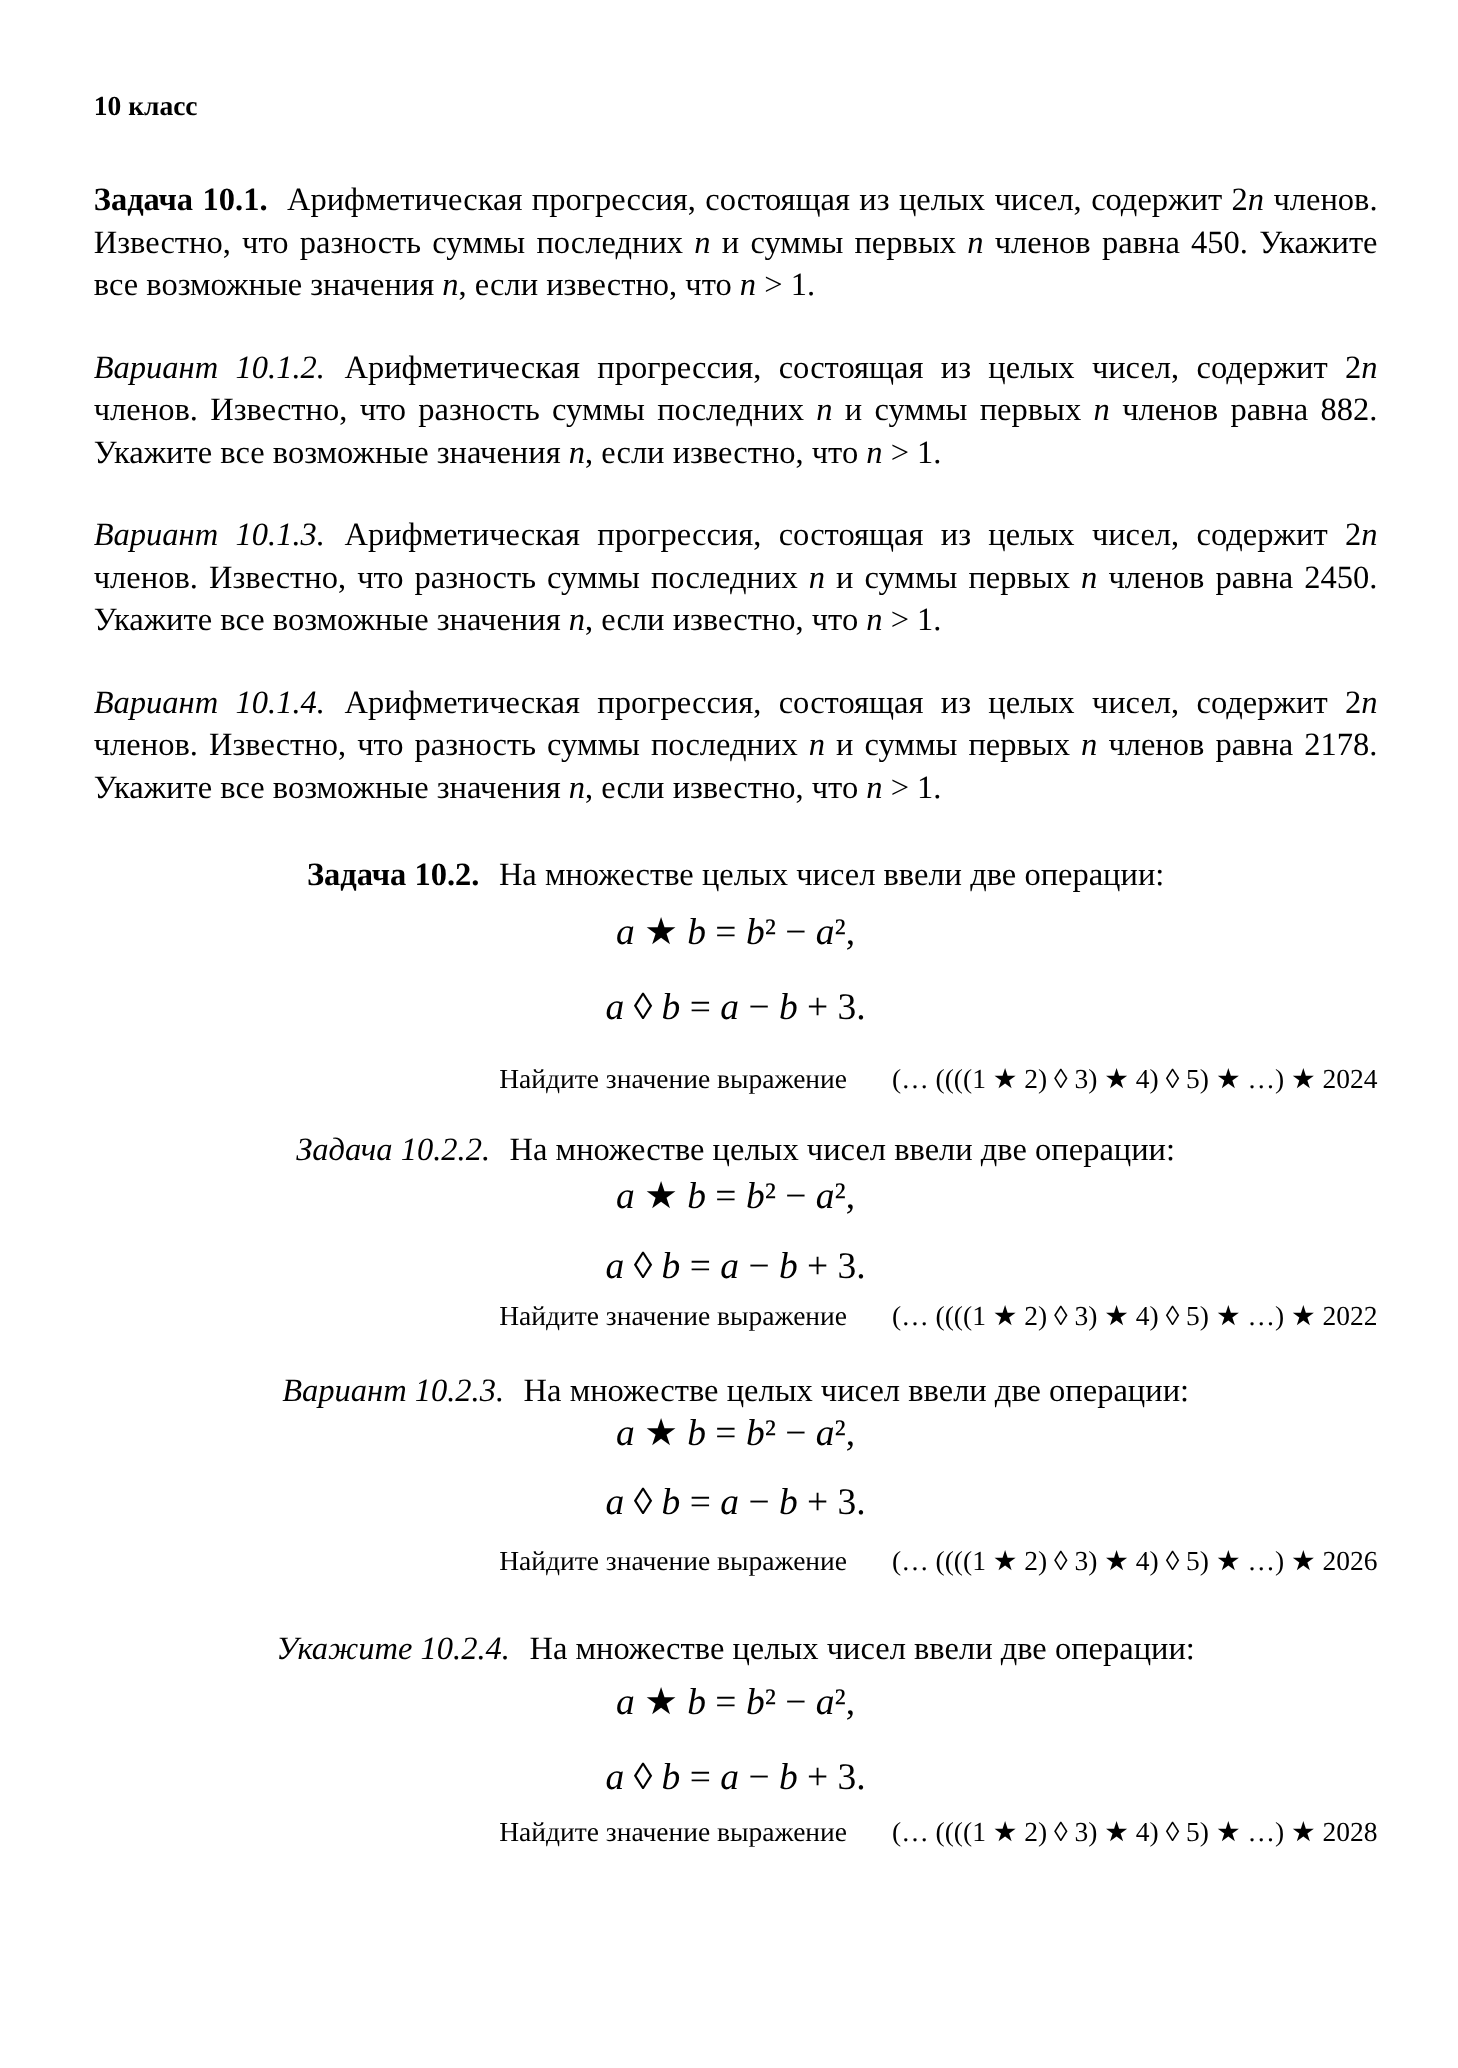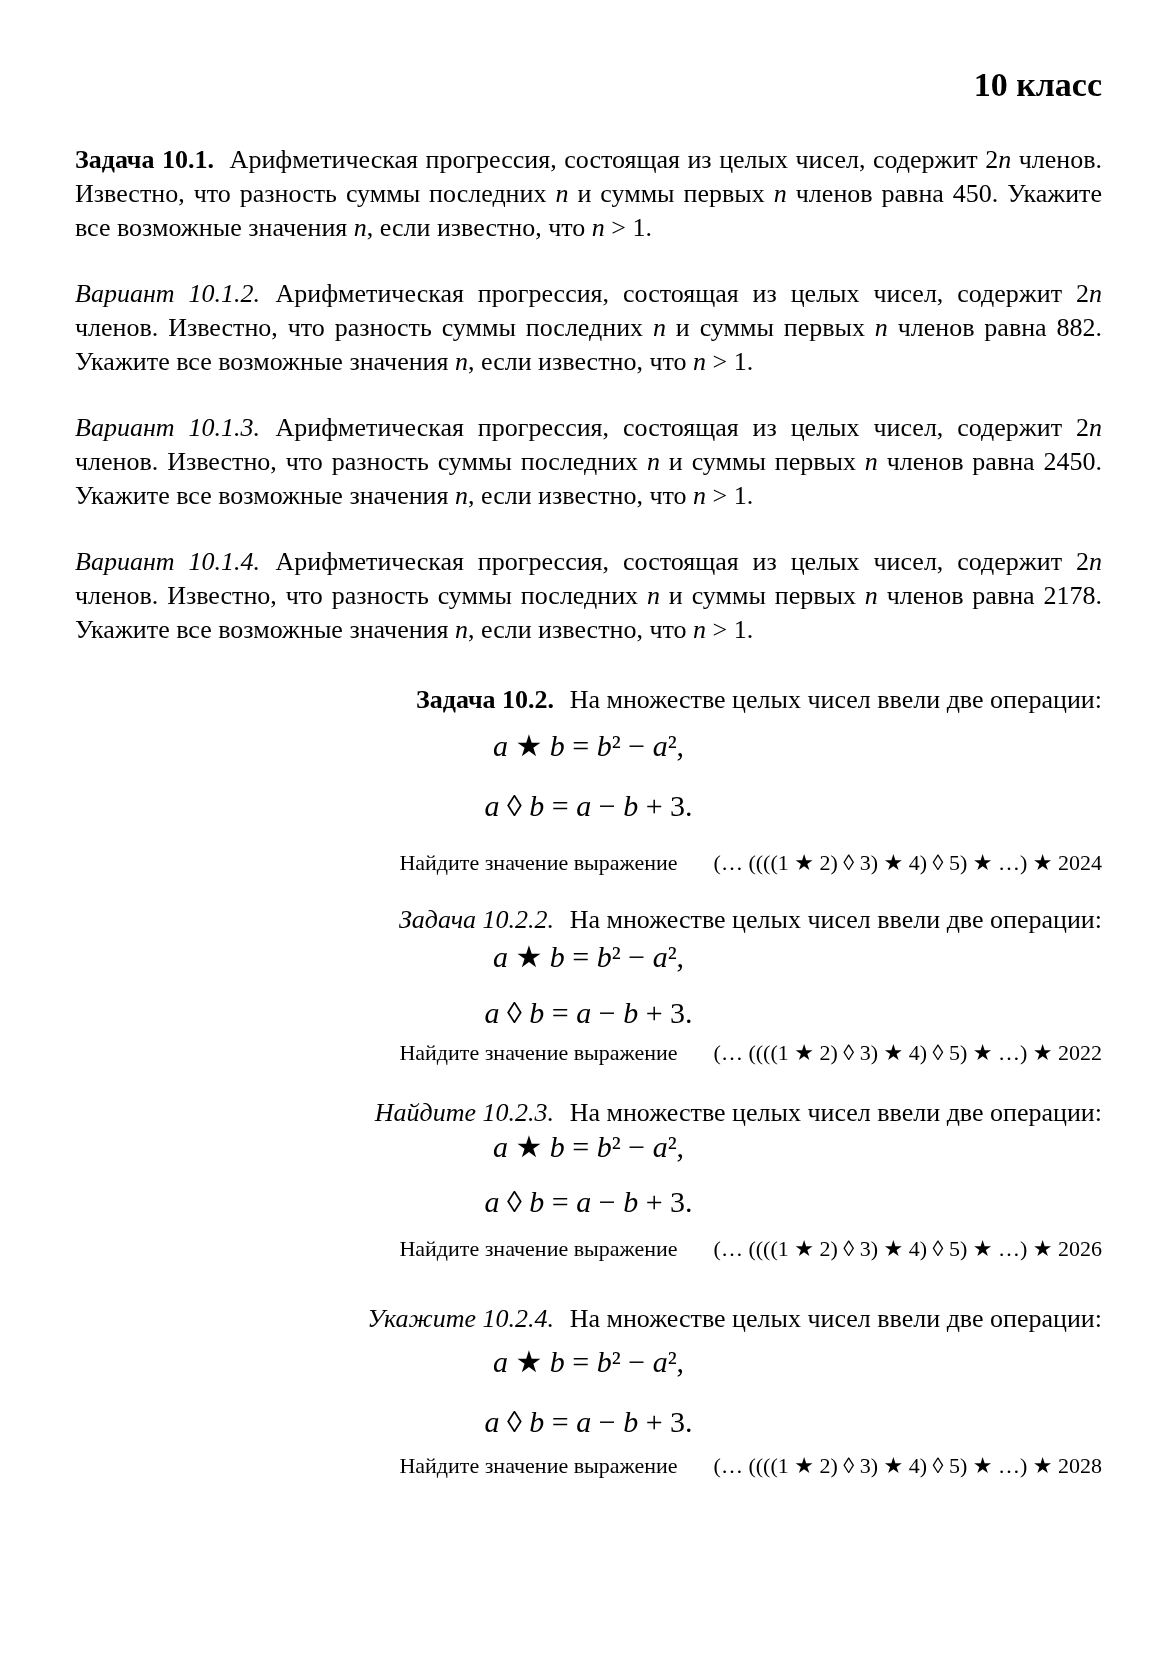--- a/index.html
+++ b/index.html
@@ -10,34 +10,33 @@
     -webkit-font-smoothing: antialiased;
   }
   .page {
     box-sizing: border-box;
     width: 1166px;
     min-height: 1654px;
     padding: 64px 64px 20px 75px;
     background: #ffffff;
   }
   h1.title {
-    font-size: 34px;
+    font-size: 22px;
     line-height: 41px;
     font-weight: bold;
     margin: 0 0 38px 0;
-    text-align: right;
   }
   .para {
     font-size: 26px;
     line-height: 34px;
     text-align: justify;
     margin: 0 0 32px 0;
   }
   .intro {
-    text-align: right;
+    text-align: center;
     margin: 0;
   }
   .formula {
     font-size: 30px;
     line-height: 34px;
     text-align: center;
     margin: 0;
   }
   .findline {
     font-size: 22px;
@@ -82,21 +81,21 @@
   <p class="para intro mt36"><span class="lbl b">Задача 10.2.</span><span>На множестве целых чисел ввели две операции:</span></p>
   <div class="formula mt12"><span class="it">a</span><span> ★ </span><span class="it">b</span><span> = </span><span class="it">b</span><span>² − </span><span class="it">a</span><span>²,</span></div>
   <div class="formula mt26"><span class="it">a</span><span> ◊ </span><span class="it">b</span><span> = </span><span class="it">a</span><span> − </span><span class="it">b</span><span> + 3.</span></div>
   <p class="findline mt23"><span>Найдите значение выражение</span><span class="expr">(… ((((1 ★ 2) ◊ 3) ★ 4) ◊ 5) ★ …) ★ 2024</span></p>
 
   <p class="para intro mt23"><span class="lbl i">Задача 10.2.2.</span><span>На множестве целых чисел ввели две операции:</span></p>
   <div class="formula mt3"><span class="it">a</span><span> ★ </span><span class="it">b</span><span> = </span><span class="it">b</span><span>² − </span><span class="it">a</span><span>²,</span></div>
   <div class="formula mt22"><span class="it">a</span><span> ◊ </span><span class="it">b</span><span> = </span><span class="it">a</span><span> − </span><span class="it">b</span><span> + 3.</span></div>
   <p class="findline mt6"><span>Найдите значение выражение</span><span class="expr">(… ((((1 ★ 2) ◊ 3) ★ 4) ◊ 5) ★ …) ★ 2022</span></p>
 
-  <p class="para intro mt26"><span class="lbl i">Найдите 10.2.3.</span><span>На множестве целых чисел ввели две операции:</span></p>
+  <p class="para intro mt26"><span class="lbl i">Вариант 10.2.3.</span><span>На множестве целых чисел ввели две операции:</span></p>
   <div class="formula mt0"><span class="it">a</span><span> ★ </span><span class="it">b</span><span> = </span><span class="it">b</span><span>² − </span><span class="it">a</span><span>²,</span></div>
   <div class="formula mt21"><span class="it">a</span><span> ◊ </span><span class="it">b</span><span> = </span><span class="it">a</span><span> − </span><span class="it">b</span><span> + 3.</span></div>
   <p class="findline mt13"><span>Найдите значение выражение</span><span class="expr">(… ((((1 ★ 2) ◊ 3) ★ 4) ◊ 5) ★ …) ★ 2026</span></p>
 
   <p class="para intro mt36"><span class="lbl i">Укажите 10.2.4.</span><span>На множестве целых чисел ввели две операции:</span></p>
   <div class="formula mt9"><span class="it">a</span><span> ★ </span><span class="it">b</span><span> = </span><span class="it">b</span><span>² − </span><span class="it">a</span><span>²,</span></div>
   <div class="formula mt26"><span class="it">a</span><span> ◊ </span><span class="it">b</span><span> = </span><span class="it">a</span><span> − </span><span class="it">b</span><span> + 3.</span></div>
   <p class="findline mt10"><span>Найдите значение выражение</span><span class="expr">(… ((((1 ★ 2) ◊ 3) ★ 4) ◊ 5) ★ …) ★ 2028</span></p>
 
 </div>

